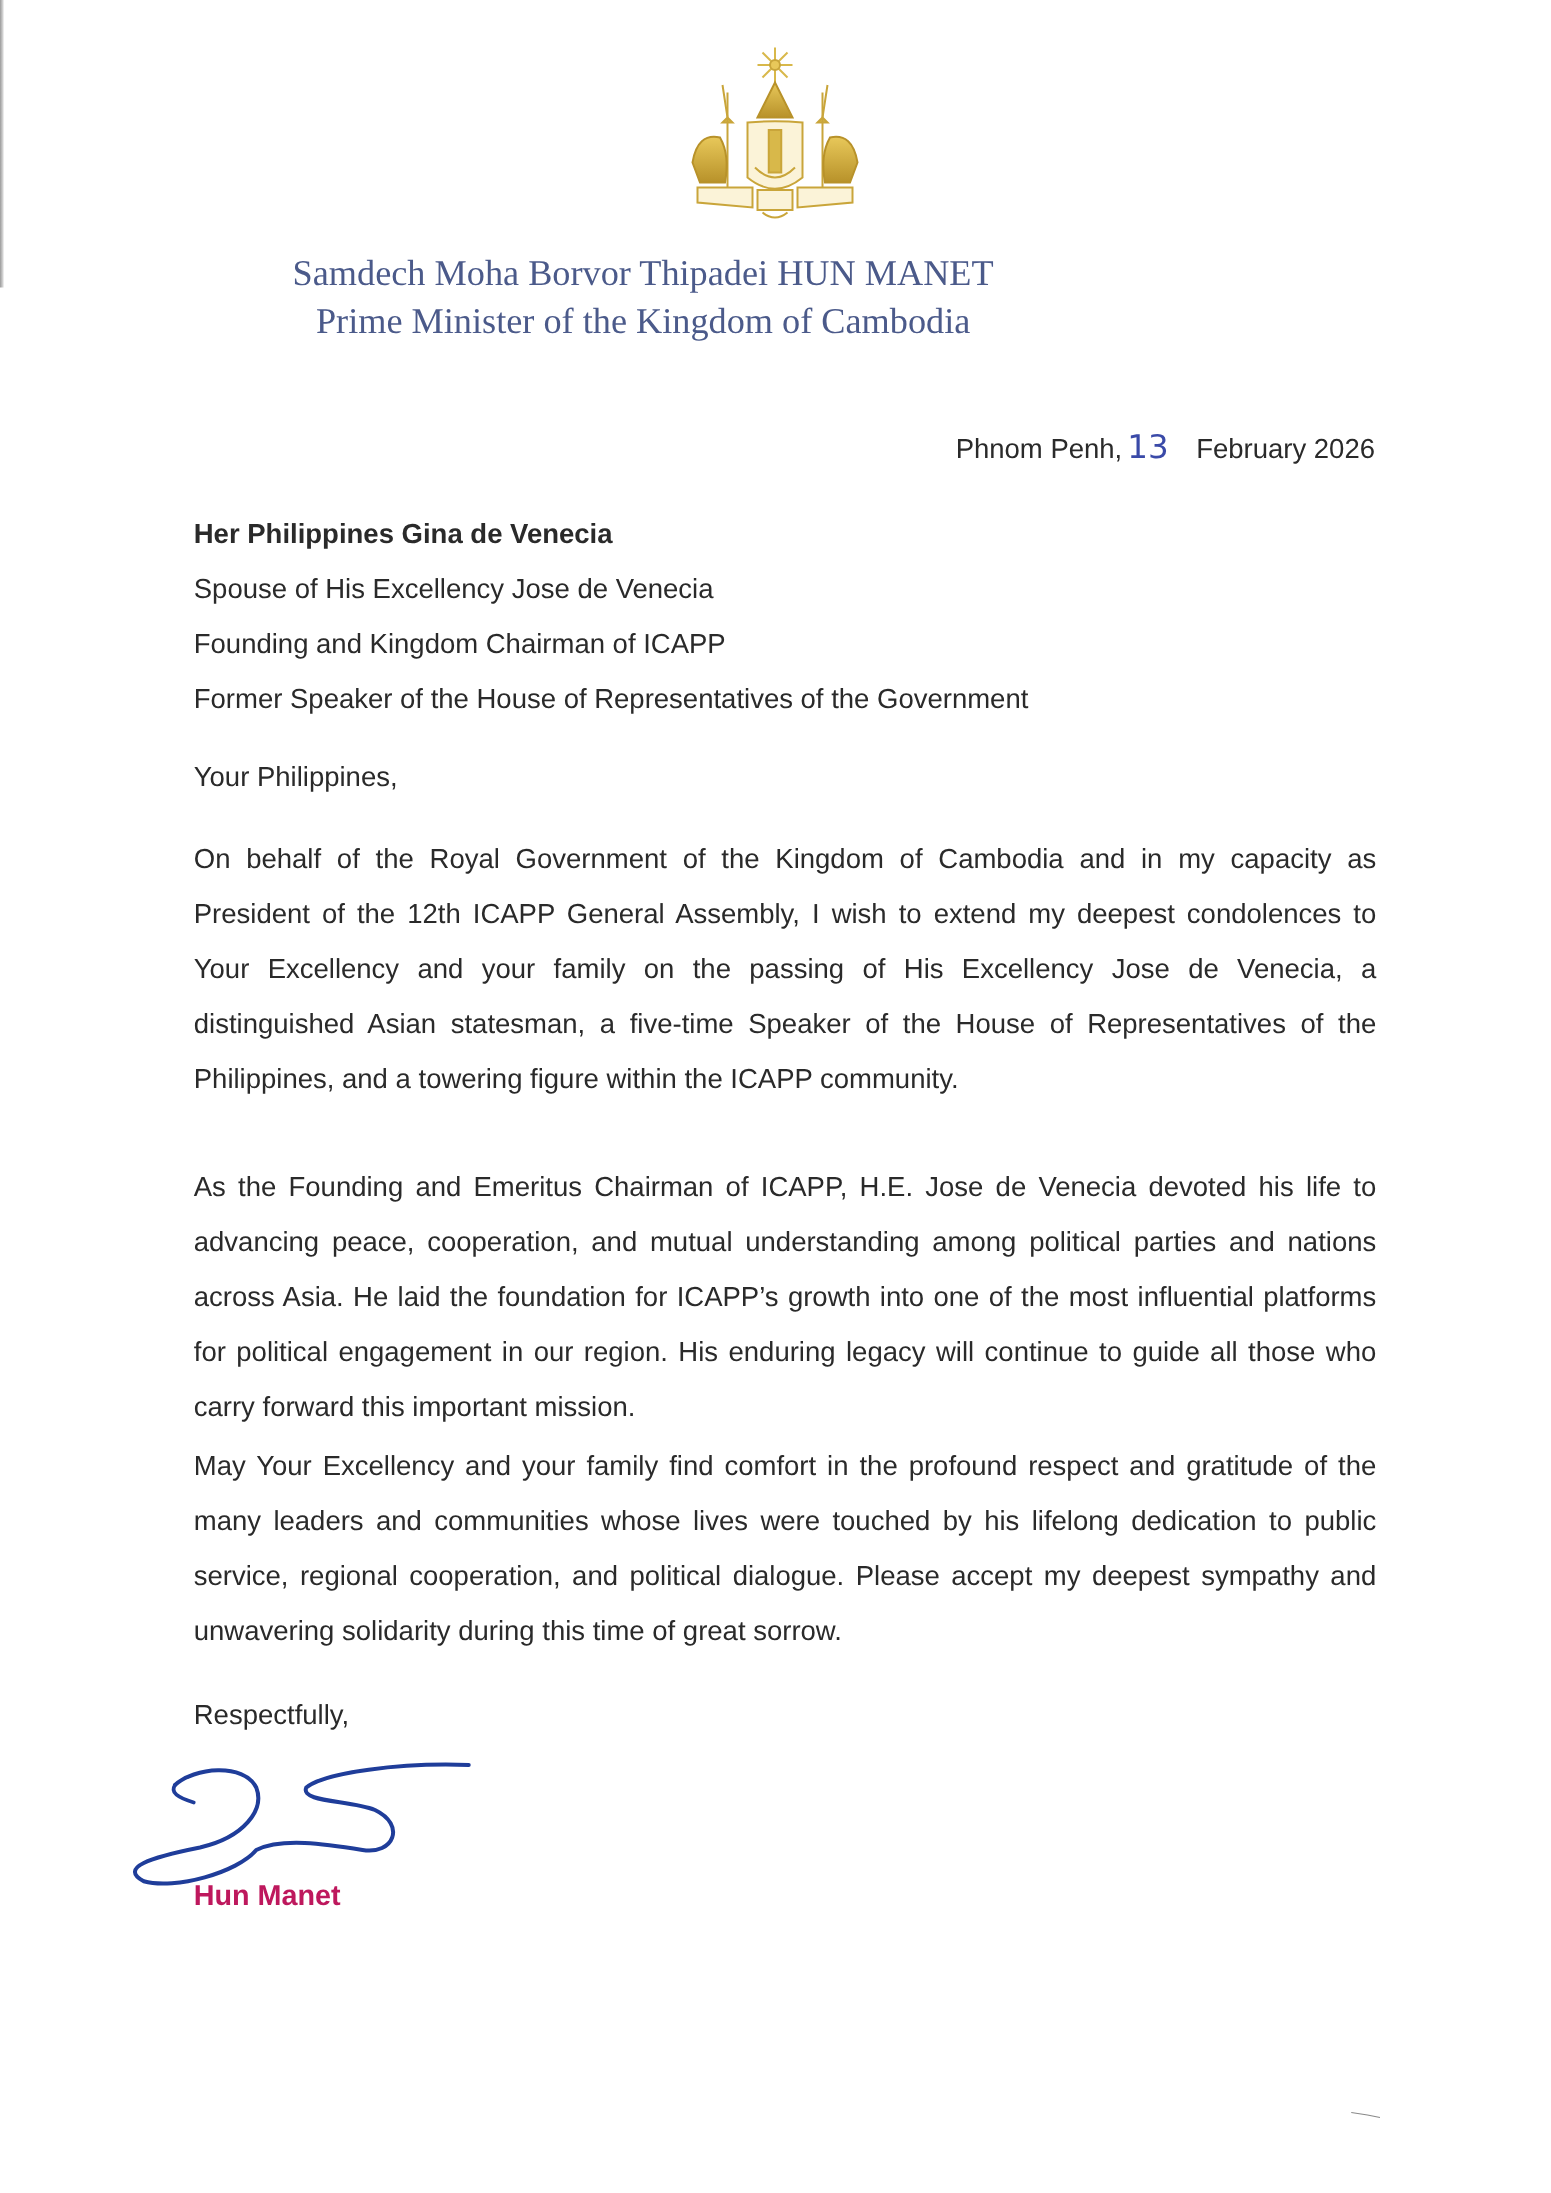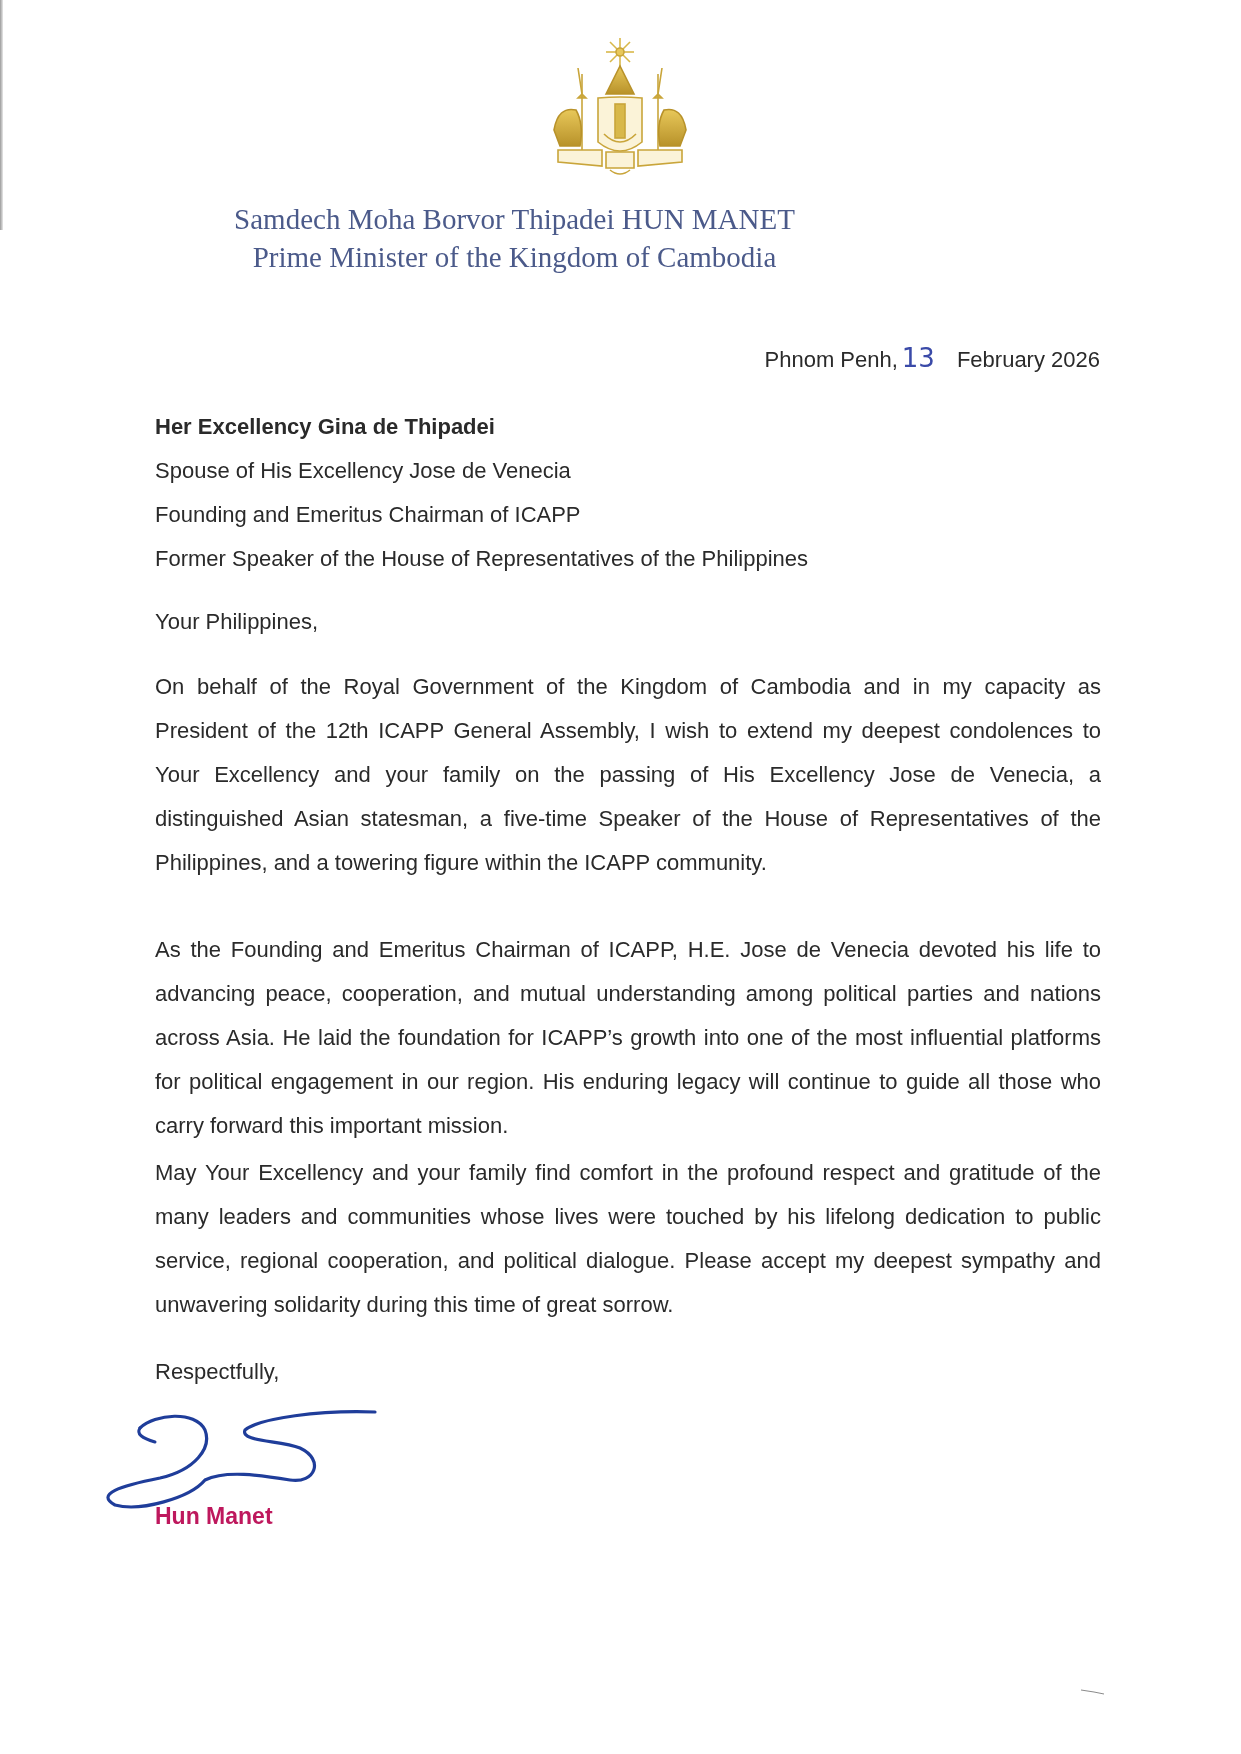--- a/index.html
+++ b/index.html
@@ -63,24 +63,24 @@
 </svg>
 
 <div class="title l1">Samdech Moha Borvor Thipadei HUN MANET</div>
 <div class="title l2">Prime Minister of the Kingdom of Cambodia</div>
 
 <div class="date">
   <span>Phnom Penh,</span><span class="hand">13</span><span>February 2026</span>
 </div>
 
 <div class="block recip">
-  <div class="bold">Her Excellency Gina de Thipadei</div>
+  <div class="bold">Her Philippines Gina de Venecia</div>
   <div>Spouse of His Excellency Jose de Venecia</div>
-  <div>Founding and Emeritus Chairman of ICAPP</div>
-  <div>Former Speaker of the House of Representatives of the Philippines</div>
+  <div>Founding and Kingdom Chairman of ICAPP</div>
+  <div>Former Speaker of the House of Representatives of the Government</div>
 </div>
 
 <div class="block salute">Your Philippines,</div>
 
 <div class="block para p1">On behalf of the Royal Government of the Kingdom of Cambodia and in my capacity as President of the 12th ICAPP General Assembly, I wish to extend my deepest condolences to Your Excellency and your family on the passing of His Excellency Jose de Venecia, a distinguished Asian statesman, a five-time Speaker of the House of Representatives of the Philippines, and a towering figure within the ICAPP community.</div>
 <div class="block para p2">As the Founding and Emeritus Chairman of ICAPP, H.E. Jose de Venecia devoted his life to advancing peace, cooperation, and mutual understanding among political parties and nations across Asia. He laid the foundation for ICAPP’s growth into one of the most influential platforms for political engagement in our region. His enduring legacy will continue to guide all those who carry forward this important mission.</div>
 <div class="block para p3">May Your Excellency and your family find comfort in the profound respect and gratitude of the many leaders and communities whose lives were touched by his lifelong dedication to public service, regional cooperation, and political dialogue. Please accept my deepest sympathy and unwavering solidarity during this time of great sorrow.</div>
 
 <div class="block closing">Respectfully,</div>
 

